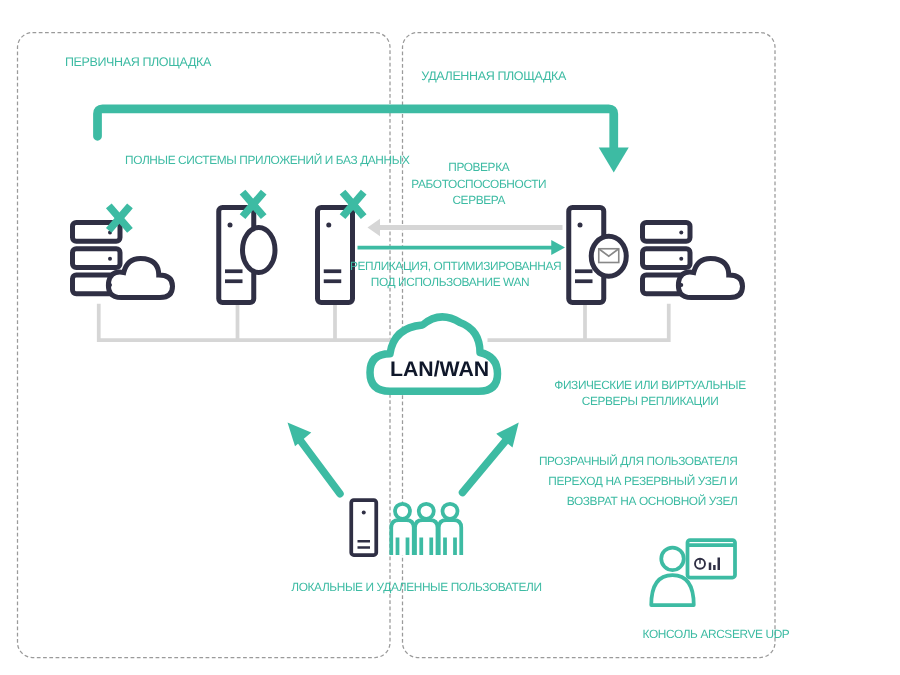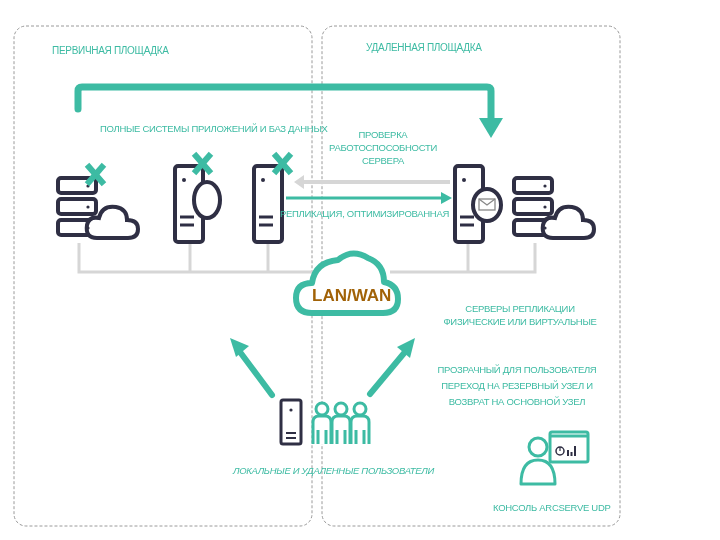--- a/index.html
+++ b/index.html
@@ -1,21 +1,21 @@
 <!DOCTYPE html>
 <html><head>
 <meta charset="utf-8">
 <style>
   html, body { margin:0; padding:0; background:#ffffff; }
   body { width:720px; height:540px; position:relative; overflow:hidden; font-family:"Liberation Sans", sans-serif; }
   svg.layer { position:absolute; left:0; top:0; width:720px; height:540px; }
   .lbl { position:absolute; color:#3dbba3; font-size:9.5px; letter-spacing:-0.3px; line-height:13px; white-space:nowrap; text-transform:uppercase; }
   .center { text-align:center; }
   .zone-title { position:absolute; color:#3dbba3; font-size:10px; letter-spacing:-0.3px; text-transform:uppercase; white-space:nowrap; }
-  .cloud-text { position:absolute; color:#a16207; font-size:17px; font-weight:bold; letter-spacing:0px; }
+  .cloud-text { position:absolute; color:#0f172a; font-size:17px; font-weight:bold; letter-spacing:0px; }
 </style>
 </head>
 <body>
 
 <svg class="layer" viewBox="0 0 720 540">
 
   <rect x="14" y="26" width="298" height="500" rx="12" ry="12" fill="none" stroke="#9a9a9a" stroke-width="1" stroke-dasharray="3,2"></rect>
   <rect x="322" y="26" width="298" height="500" rx="12" ry="12" fill="none" stroke="#9a9a9a" stroke-width="1" stroke-dasharray="3,2"></rect>
 
   <path d="M78,109 L78,91 Q78,87 82,87 L487,87 Q491,87 491,91 L491,121" fill="none" stroke="#3dbba3" stroke-width="7" stroke-linecap="round" stroke-linejoin="round"></path>
@@ -148,45 +148,46 @@
     <line x1="560" y1="451" x2="560" y2="447" stroke="#2f2f44" stroke-width="1.2"></line>
     <rect x="567" y="450" width="2" height="6" fill="#2f2f44"></rect>
     <rect x="570.5" y="452" width="2" height="4" fill="#2f2f44"></rect>
     <rect x="574" y="446" width="2" height="10" fill="#2f2f44"></rect>
     <circle cx="538" cy="447" r="9" fill="#fff" stroke="#3dbba3" stroke-width="3"></circle>
     <path d="M521,484 Q521,460 538,460 Q555,460 555,484 Z" fill="#fff" stroke="#3dbba3" stroke-width="3" stroke-linejoin="round"></path>
   </g>
 </svg>
 
 <div class="zone-title" style="left:28px;top:45px;margin-left:24px;">ПЕРВИЧНАЯ ПЛОЩАДКА</div>
-<div class="zone-title" style="left:337px;top:42px;margin-left:29px;">УДАЛЕННАЯ ПЛОЩАДКА</div>
+<div class="zone-title" style="left:337px;top:56px;">УДАЛЕННАЯ ПЛОЩАДКА</div>
 
 <div class="lbl" style="left:52px;top:122px;margin-left:48px;">ПОЛНЫЕ СИСТЕМЫ ПРИЛОЖЕНИЙ И БАЗ ДАННЫХ</div>
 
 <div class="lbl center" style="left:328px;top:128px;width:110px;">
   <div>ПРОВЕРКА</div>
   <div>РАБОТОСПОСОБНОСТИ</div>
   <div>СЕРВЕРА</div>
 </div>
 
 <div class="lbl center" style="left:280px;top:207px;width:160px;">
   <div>РЕПЛИКАЦИЯ, ОПТИМИЗИРОВАННАЯ</div>
+  <div>ПОД ИСПОЛЬЗОВАНИЕ WAN</div>
 </div>
 
 <div class="cloud-text" style="left:312px;top:286px;">LAN/WAN</div>
 
 <div class="lbl center" style="left:40px;top:302px;width:210px;">
 </div>
 
 <div class="lbl center" style="left:440px;top:302px;width:160px;">
+  <div>ФИЗИЧЕСКИЕ ИЛИ ВИРТУАЛЬНЫЕ</div>
   <div>СЕРВЕРЫ РЕПЛИКАЦИИ</div>
-  <div>ФИЗИЧЕСКИЕ ИЛИ ВИРТУАЛЬНЫЕ</div>
 </div>
 
-<div class="lbl center" style="left:432px;top:362px;width:170px;line-height:16px;">
+<div class="lbl center" style="left:420px;top:362px;width:170px;line-height:16px;text-align:right;">
   <div>ПРОЗРАЧНЫЙ ДЛЯ ПОЛЬЗОВАТЕЛЯ</div>
   <div>ПЕРЕХОД НА РЕЗЕРВНЫЙ УЗЕЛ И</div>
   <div>ВОЗВРАТ НА ОСНОВНОЙ УЗЕЛ</div>
 </div>
 
-<div class="lbl" style="left:233px;top:464px;font-style:italic;">ЛОКАЛЬНЫЕ И УДАЛЕННЫЕ ПОЛЬЗОВАТЕЛИ</div>
+<div class="lbl" style="left:233px;top:464px;">ЛОКАЛЬНЫЕ И УДАЛЕННЫЕ ПОЛЬЗОВАТЕЛИ</div>
 
-<div class="lbl" style="left:475px;top:501px;padding-left:18px;">КОНСОЛЬ ARCSERVE UDP</div>
+<div class="lbl" style="left:496px;top:501px;padding-left:18px;">КОНСОЛЬ ARCSERVE UDP</div>
 
 </body></html>

